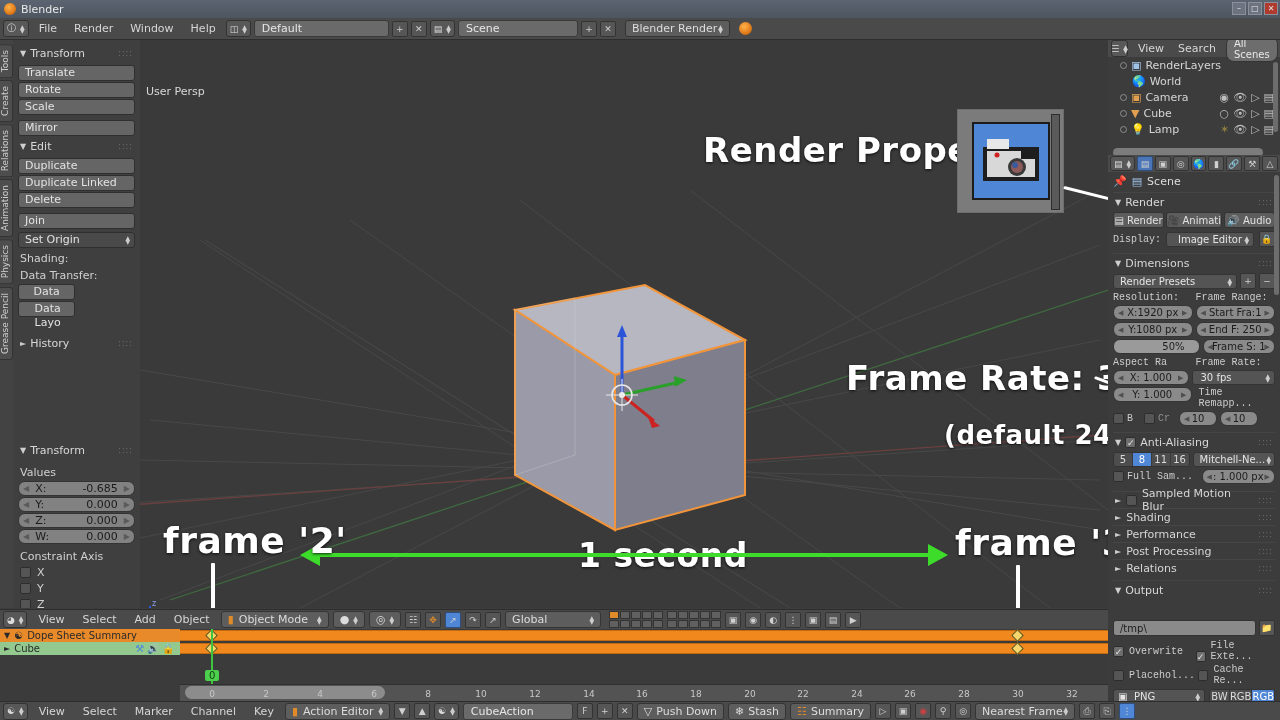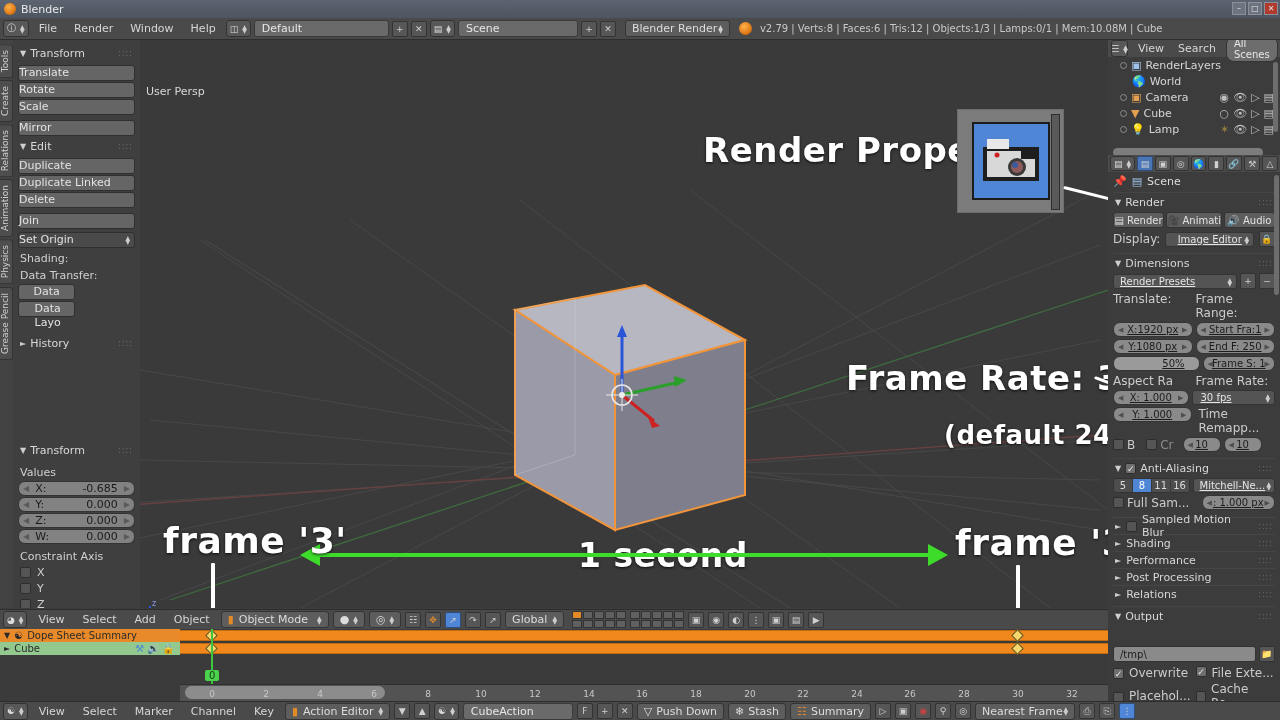--- a/index.html
+++ b/index.html
@@ -70,21 +70,21 @@
   }
   .toolshelf{
     position:absolute; left:13px; top:40px; width:127px; height:400px;
     background:#3f3f3f; padding:4px 5px; overflow:hidden;
   }
   .panelhdr{color:#d8d8d8;font-size:11px;padding:3px 2px 5px 2px;display:flex;align-items:center;gap:4px;}
   .tri{font-size:8px;color:#cfcfcf;}
   .grip{margin-left:auto;color:#6f6f6f;letter-spacing:1px;font-size:8px;}
   .tbtn{
     display:block;width:100%;height:16px;background:#656565;border:1px solid #2f2f2f;
-    border-radius:3px;color:#e2e2e2;font-size:11px;line-height:14px;padding-left:0;
+    border-radius:3px;color:#e2e2e2;font-size:11px;line-height:14px;padding-left:6px;
     margin-bottom:1px;text-align:left;
   }
   .tbtn.dark{background:#4a4a4a;}
   .tbtn.half{display:inline-block;width:49%;}
   .lbl-sm{font-size:11px;color:#d0d0d0;margin:4px 0 2px 2px;}
   
   .lowpanel{
     position:absolute; left:13px; top:437px; width:127px; height:171px;
     background:#3f3f3f; padding:4px 5px; overflow:hidden;
   }
@@ -145,26 +145,26 @@
   .ptab{width:16px;height:15px;border:1px solid #333;border-radius:2px;background:#565656;
         display:flex;align-items:center;justify-content:center;font-size:9px;}
   .ptab.active{background:#4a76b8;border-color:#2e4e7d;}
   .ctxrow{height:18px;display:flex;align-items:center;gap:5px;padding:0 5px;font-size:11px;color:#dcdcdc;}
   .sec{padding:2px 5px;}
   .sechdr{display:flex;align-items:center;gap:4px;font-size:11px;color:#d8d8d8;padding:3px 2px;border-top:1px solid #454545;}
   .row{display:flex;gap:3px;margin-bottom:2px;}
   .fld{
     flex:1;height:15px;background:#8a8a8a;border:1px solid #343434;border-radius:7px;
     display:flex;align-items:center;justify-content:center;gap:3px;
-    font-size:10px;color:#1c1c1c;position:relative;text-decoration:underline;
+    font-size:10px;color:#1c1c1c;position:relative;
   }
   .fld .la{position:absolute;left:4px;font-size:7px;color:#4f4f4f;}
   .fld .ra{position:absolute;right:4px;font-size:7px;color:#4f4f4f;}
   .fld.dk{background:#545454;color:#e4e4e4;border-radius:3px;}
-  .fldlbl{font-size:12px;color:#cccccc;}
+  .fldlbl{font-size:10px;color:#cccccc;font-family:Liberation Mono, monospace;}
   .segbar{display:flex;height:15px;border-radius:3px;overflow:hidden;border:1px solid #333;flex:1;}
   .seg{flex:1;background:#4d4d4d;display:flex;align-items:center;justify-content:center;
        font-size:10px;color:#dcdcdc;border-right:1px solid #3a3a3a;}
   .seg.sel{background:#4f86d6;color:#fff;}
   .seg:last-child{border-right:none;}
   .tbtnrow{display:flex;gap:2px;}
   .tb3{flex:1;height:16px;background:#5d5d5d;border:1px solid #333;border-radius:3px;
       display:flex;align-items:center;justify-content:center;gap:3px;font-size:10px;color:#e2e2e2;}
   .collrow{display:flex;align-items:center;gap:5px;height:17px;font-size:11px;color:#d6d6d6;
       border-top:1px solid #464646;padding:0 2px;}
@@ -212,21 +212,20 @@
   <div class="sq">✕</div>
   <div class="btn-ico">▤<span class="spin">▲<br>▼</span></div>
   <div class="txtfield" style="width:120px">Scene</div>
   <div class="sq">+</div>
   <div class="sq">✕</div>
   <div class="dd" style="width:105px;margin-left:6px">
     <span>Blender Render</span>
     <span class="spin" style="margin-left:auto">▲<br>▼</span>
   </div>
   <span class="tbicon" style="width:13px;height:13px;border-radius:50%;background:radial-gradient(circle at 40% 35%, #ffb14a 0%, #e07b1a 60%, #a35400 100%);margin:0 5px 0 6px"></span>
-  <div class="statline">v2.79 | Verts:8 | Faces:6 | Tris:12 | Objects:1/3 | Lamps:0/1 | Mem:10.08M | Cube</div>
 </div>
 
 <div id="viewport">
   <svg id="vpgrid" width="1108" height="568">
     <rect width="1108" height="568" fill="#3a3a3a"></rect>
     <g stroke="#484848" stroke-width="1" fill="none">
       <path d="M130 463 L1100 400"></path>
         <path d="M130 500 L1100 300"></path>
       <path d="M160 560 L1100 205"></path>
         <path d="M300 568 L1100 150"></path>
@@ -294,21 +293,21 @@
 
   <div class="anno" style="left:846px;top:318px;font-size:34px;">Frame Rate: 30 fps</div>
   <div class="anno" style="left:944px;top:380px;font-size:26px;">(default 24 fps)</div>
   <div class="leaderline" style="left:1095px;top:336px;width:56px;transform:rotate(20deg);"></div>
 
   <div class="anno" style="left:578px;top:496px;font-size:33px;">1 second</div>
   <div class="greenarrow" style="left:318px;top:513px;width:610px;"></div>
   <div class="ahead" style="left:300px;top:504px;border-right:20px solid #3ddb2a;"></div>
   <div class="ahead" style="left:928px;top:504px;border-left:20px solid #3ddb2a;"></div>
 
-  <div class="anno" style="left:163px;top:480px;font-size:36px;">frame '3'</div>
+  <div class="anno" style="left:163px;top:480px;font-size:36px;">frame '2'</div>
   <div class="tick-white" style="left:211px;top:523px;height:85px;"></div>
 
   <div class="anno" style="left:955px;top:482px;font-size:36px;">frame '30'</div>
   <div class="tick-white" style="left:1016px;top:525px;height:83px;"></div>
 </div>
 
 <div class="tabcol">
   <div class="vtab">Tools</div>
   <div class="vtab">Create</div>
   <div class="vtab">Relations</div>
@@ -411,21 +410,21 @@
     <span>Object Mode</span>
     <span class="spin">▲<br>▼</span>
   </div>
   <div class="dd">●<span class="spin">▲<br>▼</span></div>
   <div class="dd">◎<span class="spin">▲<br>▼</span></div>
   <div class="sq">☷</div>
   <div class="sq" style="color:#e08a2a">✥</div>
   <div class="sq" style="background:#4f86d6;border-color:#2e4e7d">↗</div>
   <div class="sq">↷</div>
   <div class="sq">↗</div>
-  <div class="dd" style="width:59px">
+  <div class="dd" style="width:96px">
     <span>Global</span>
     <span class="spin" style="margin-left:auto">▲<br>▼</span>
   </div>
   <div style="display:flex;gap:1px;margin-left:4px">
     <div style="display:grid;grid-template-columns:repeat(5,10px);grid-template-rows:8px 8px;gap:1px">
       <i style="background:#e08a2a;border:1px solid #333"></i>
         <i style="background:#606060;border:1px solid #333"></i>
         <i style="background:#606060;border:1px solid #333"></i>
         <i style="background:#606060;border:1px solid #333"></i>
         <i style="background:#606060;border:1px solid #333"></i>
@@ -663,21 +662,21 @@
     </div>
     <div class="row" style="align-items:center">
       <div class="fld dk" style="flex:1;justify-content:flex-start;padding-left:6px;position:relative">
         <span>Render Presets</span>
         <span class="spin" style="position:absolute;right:4px;top:3px">▲<br>▼</span>
       </div>
       <div class="sq">+</div>
       <div class="sq">−</div>
     </div>
     <div class="row" style="margin-top:3px">
-      <span class="fldlbl" style="flex:1">Translate:</span>
+      <span class="fldlbl" style="flex:1">Resolution:</span>
       <span class="fldlbl" style="flex:1">Frame Range:</span>
     </div>
     <div class="row">
       <div class="fld">
         <span class="la">◀</span>
         <span>X:1920 px</span>
         <span class="ra">▶</span>
       </div>
       <div class="fld">
         <span class="la">◀</span>
@@ -813,21 +812,21 @@
     </div>
     <div class="row" style="margin-top:20px;align-items:center">
       <div class="pathfld">/tmp\</div>
       <div class="sq">📁</div>
     </div>
     <div class="row" style="margin-top:4px;align-items:center">
       <span style="flex:1;display:flex;align-items:center;gap:5px">
         <span class="cbox on"></span>
         <span class="fldlbl">Overwrite</span>
       </span>
-      <span style="flex:1;display:flex;align-items:flex-start;gap:5px">
+      <span style="flex:1;display:flex;align-items:flex-end;gap:5px">
         <span class="cbox on"></span>
         <span class="fldlbl">File Exte...</span>
       </span>
     </div>
     <div class="row" style="margin-top:2px;align-items:center">
       <span style="flex:1;display:flex;align-items:flex-end;gap:5px">
         <span class="cbox"></span>
         <span class="fldlbl">Placehol...</span>
       </span>
       <span style="flex:1;display:flex;align-items:center;gap:5px">

